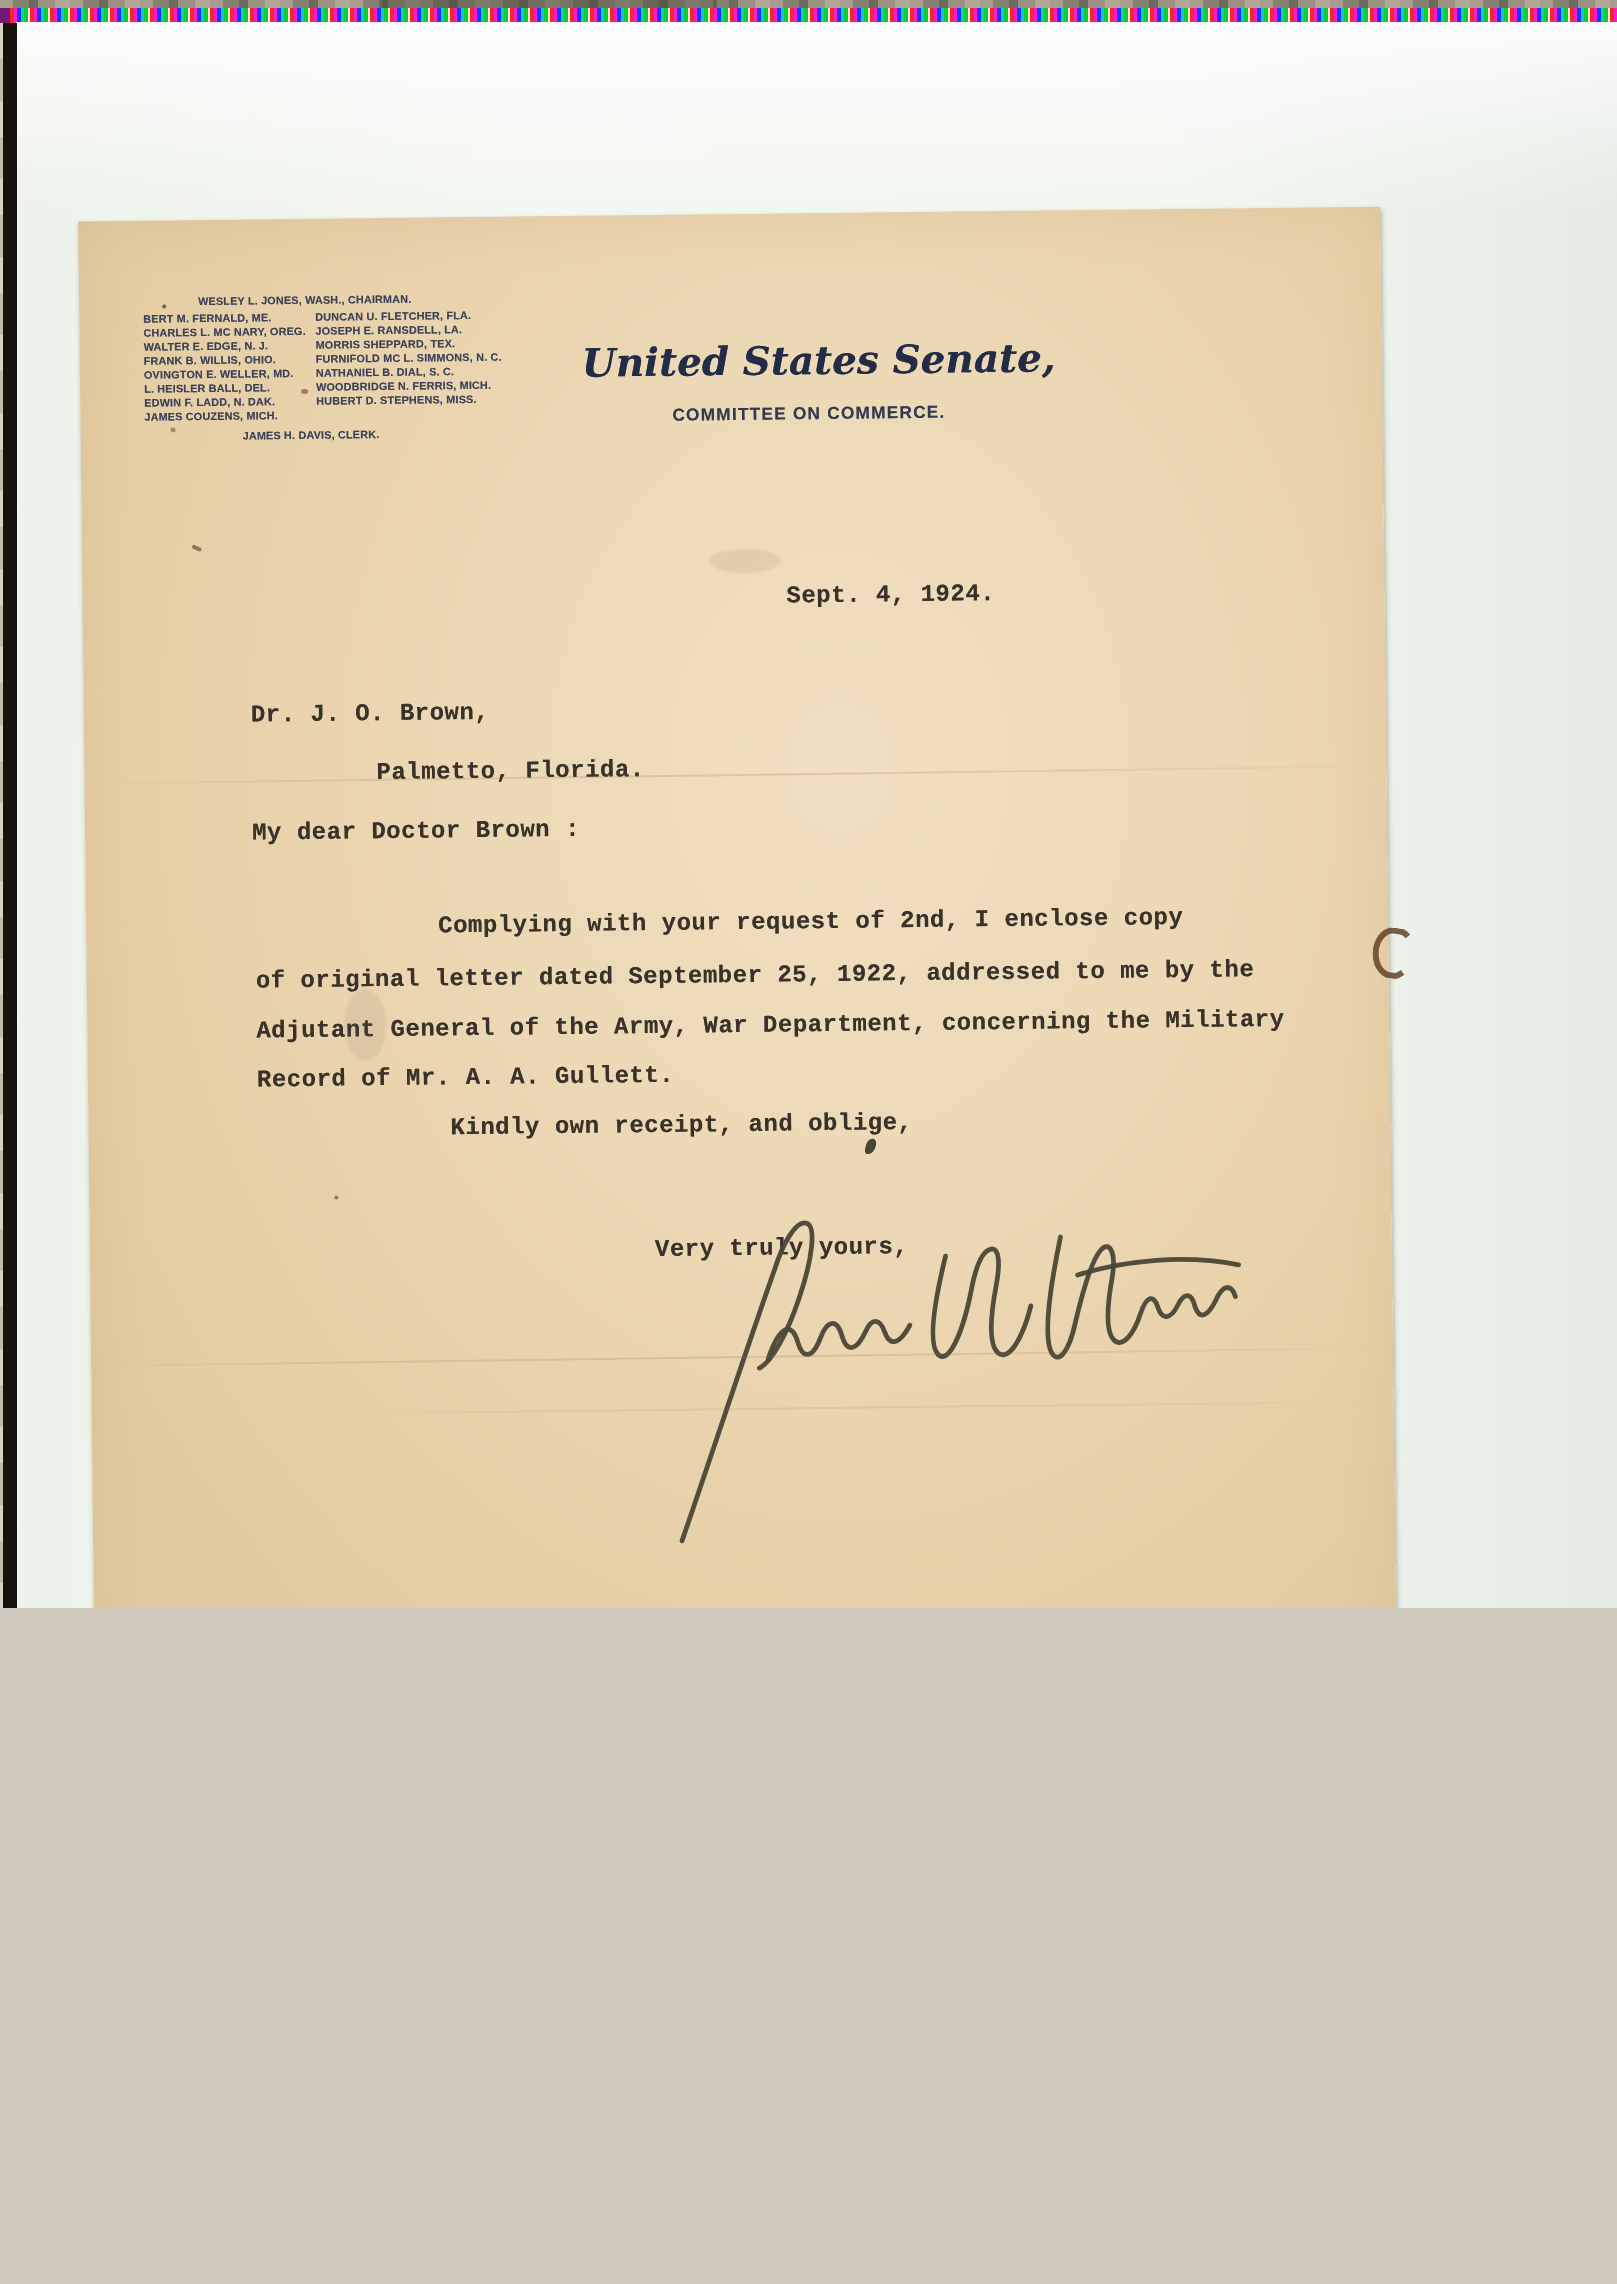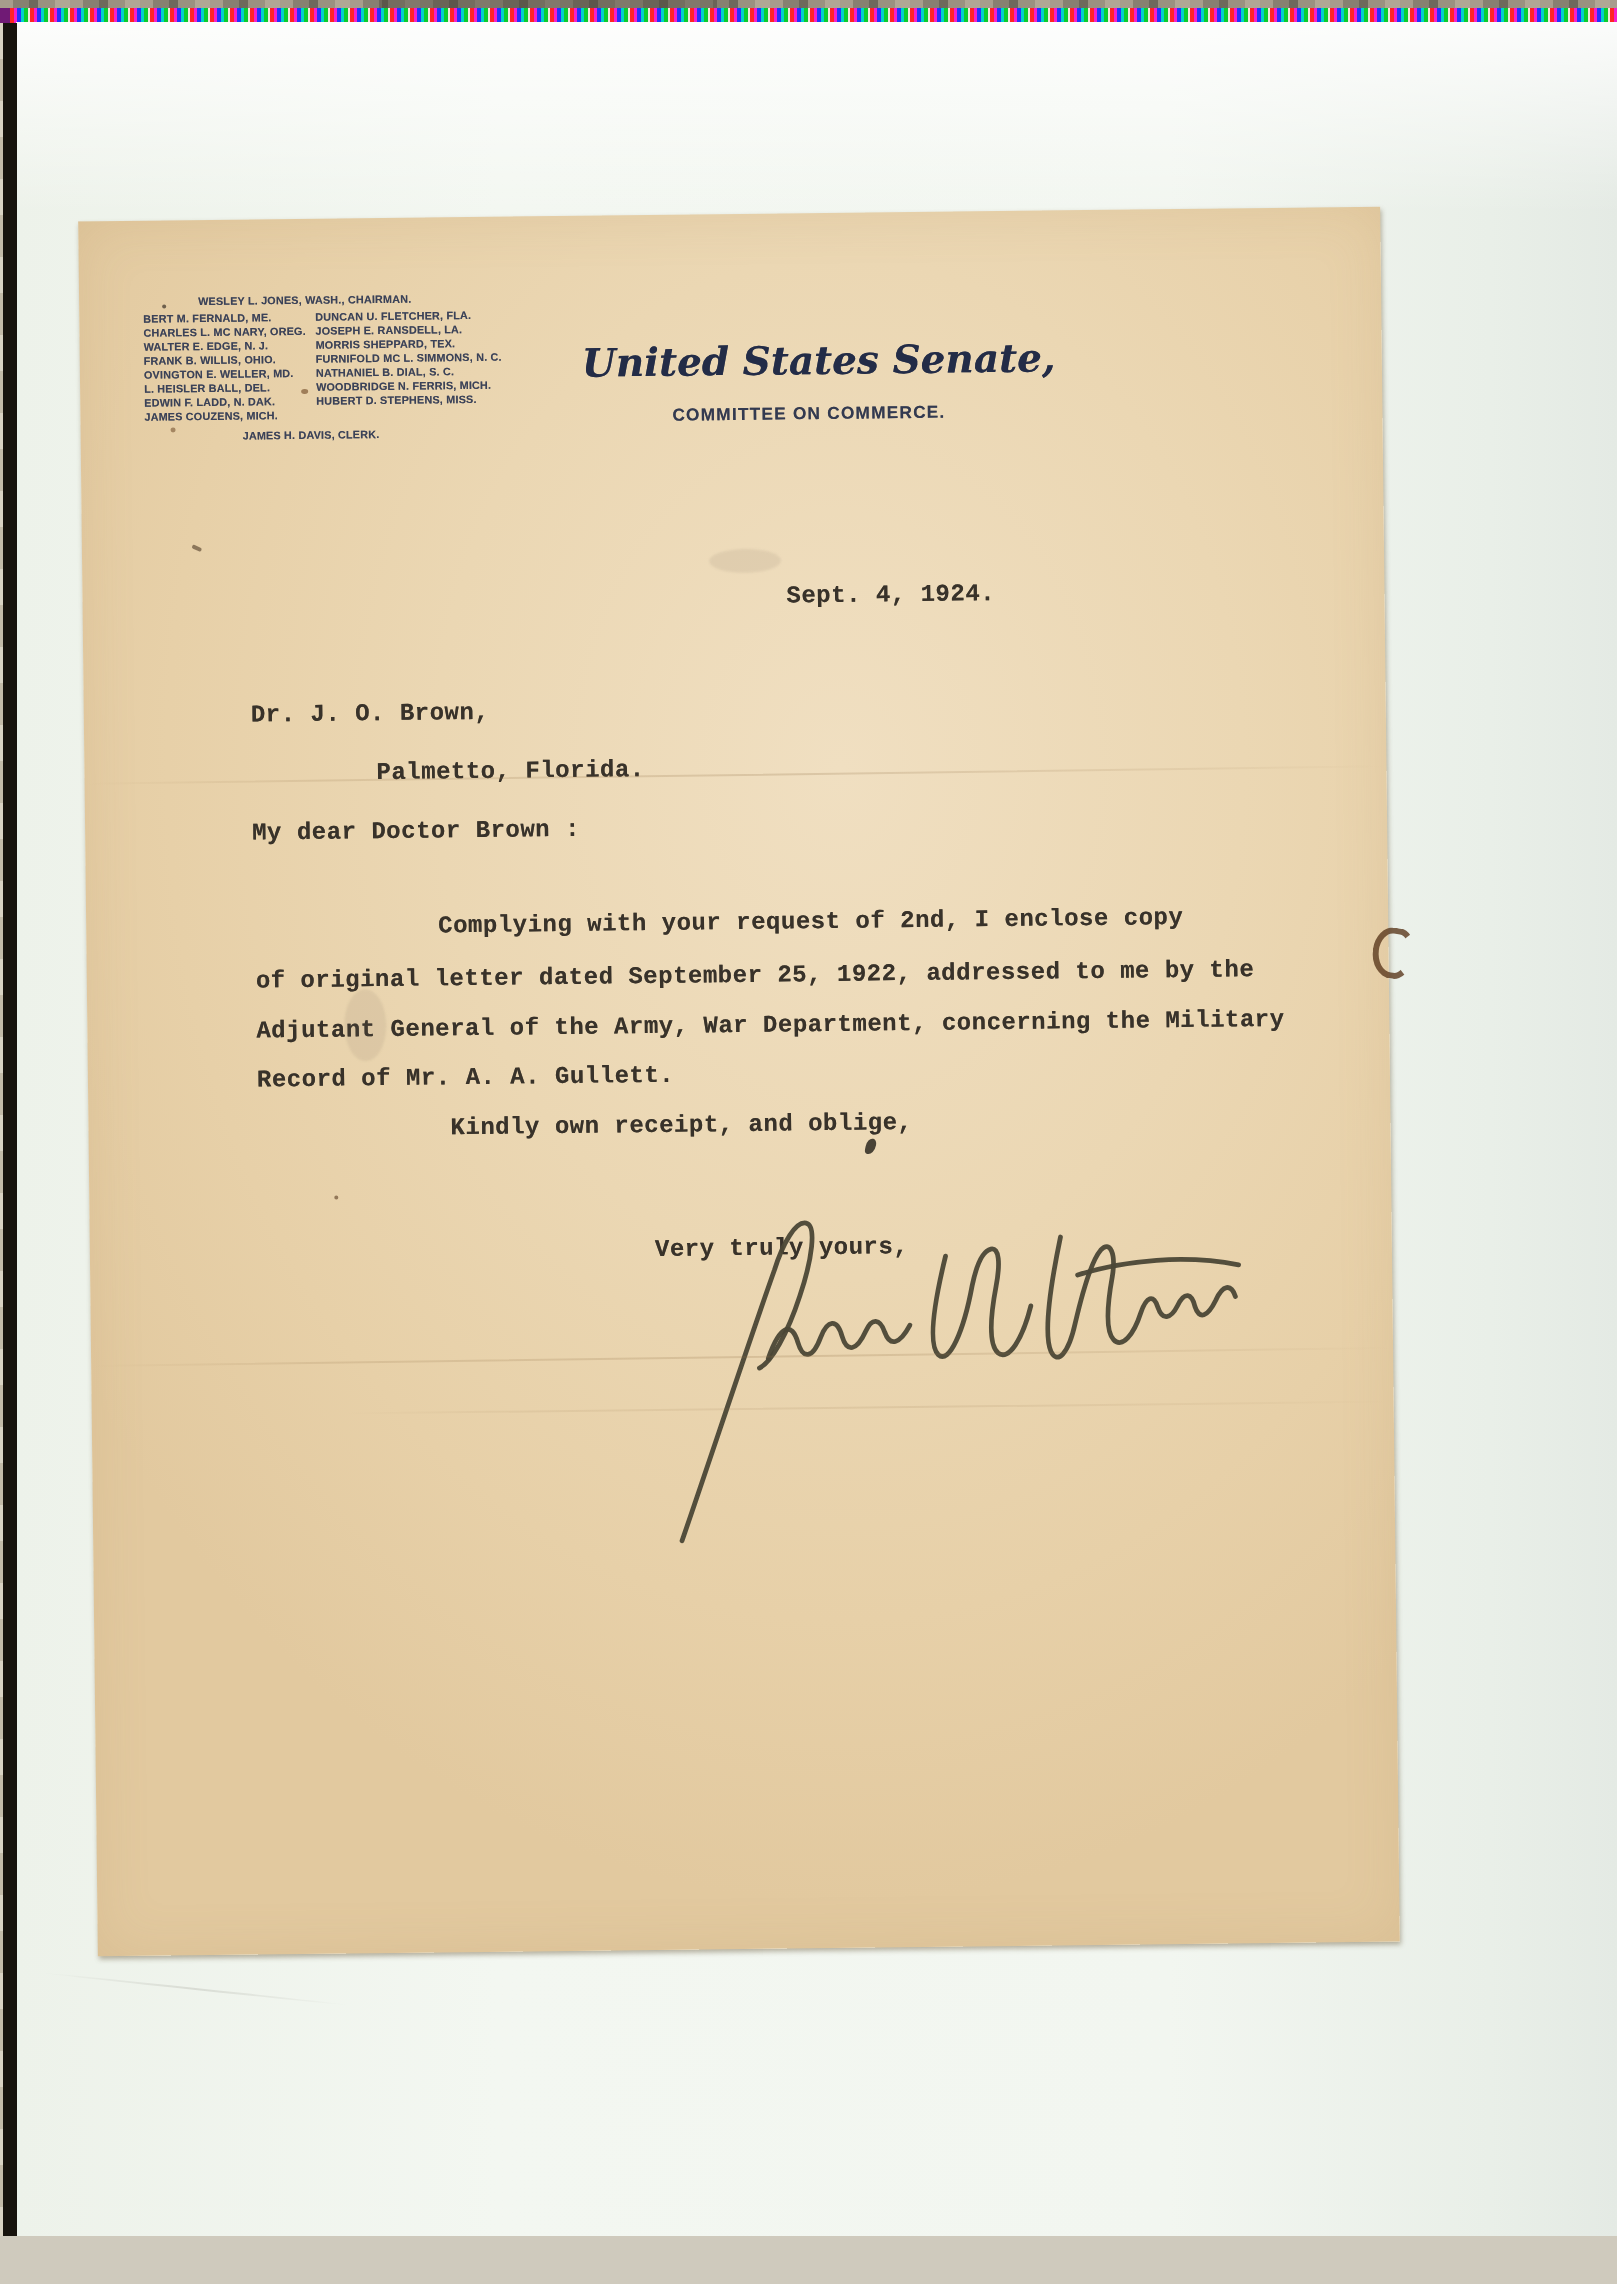--- a/index.html
+++ b/index.html
@@ -1,16 +1,16 @@
 <!DOCTYPE html>
 <html style="font-size:9.6px"><head>
 <meta charset="utf-8">
 <style>
   html,body{margin:0;padding:0;background:#cfcabd;}
-  .scan{position:relative;width:1617px;height:2236px;overflow:hidden;background:#701a75;font-family:"Liberation Sans",sans-serif;}
+  .scan{position:relative;width:1617px;height:1608px;overflow:hidden;background:#701a75;font-family:"Liberation Sans",sans-serif;}
 
   
   .strip-noise{position:absolute;left:0;top:0;width:1617px;height:8.4px;
     background:repeating-linear-gradient(90deg,#a79d8c 0 13px,#878071 13px 29px,#6e695c 29px 38px,#9a9180 38px 55px,#b1a795 55px 70px);}
   .strip-noise::after{content:"";position:absolute;left:382px;top:0;width:335px;height:100%;background:rgba(70,66,56,.45);}
   .strip-rainbow{position:absolute;left:9.6px;top:7.8px;width:1608px;height:18.5px;filter:blur(0.4px) saturate(1.25);
     background:repeating-linear-gradient(90deg,#e62e2e 0 3.6px,#d42bb4 3.6px 7.2px,#2a33d6 7.2px 11.4px,#1cc8c4 11.4px 14.3px,#27c244 14.3px 18px,#efe9e2 18px 20px);}
 
   
   .backing{position:absolute;left:15.5px;top:21.5px;width:1602px;height:2263px;

